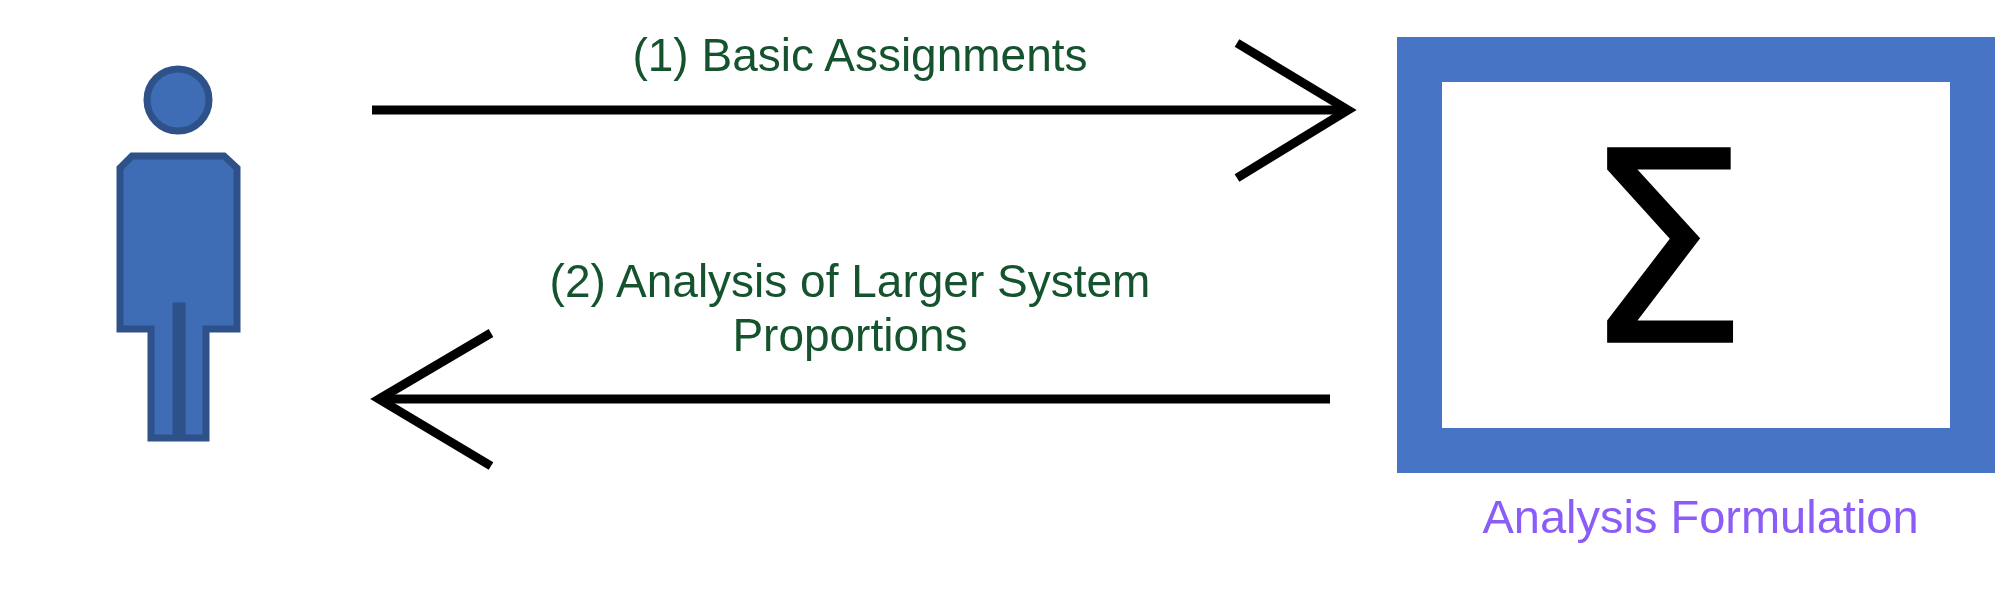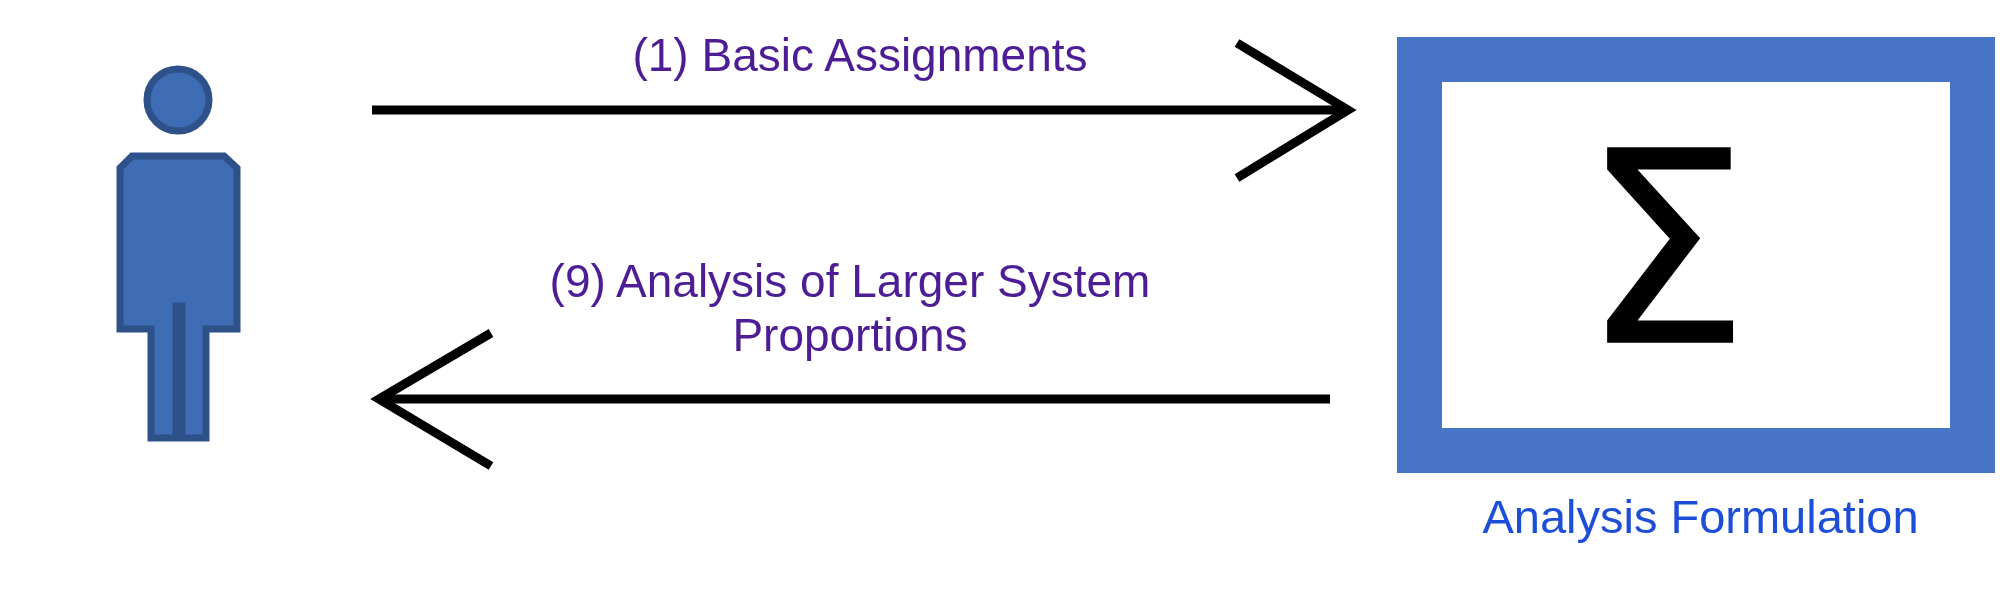--- a/index.html
+++ b/index.html
@@ -46,21 +46,21 @@
     position: absolute;
     left: 0;
     top: 0;
     width: 2004px;
     height: 597px;
     pointer-events: none;
   }
 
   .arrow-label {
     position: absolute;
-    color: #4c1d95;
+    color: #14532d;
     font-size: 46px;
     line-height: 1.18;
     text-align: center;
     font-family: "Liberation Sans", sans-serif;
     white-space: pre-line;
   }
   .arrow-label-1 {
     left: 370px;
     top: 28px;
     width: 980px;
@@ -103,21 +103,21 @@
   }
 
   .analysis-label {
     position: absolute;
     left: 1397px;
     top: 492px;
     width: 607px;
     text-align: center;
     font-size: 47px;
     line-height: 1.06;
-    color: #1d4ed8;
+    color: #8b5cf6;
     white-space: nowrap;
     font-family: "Liberation Sans", sans-serif;
   }
 </style>
 </head>
 <body>
 
 <div id="canvas">
 
   <div class="actor-wrap">
@@ -152,21 +152,21 @@
     </g>
 
     <g>
       <line x1="381" y1="399" x2="1330" y2="399" stroke="#000000" stroke-width="9"></line>
       <polyline points="491,333 379,399 491,466" fill="none" stroke="#000000" stroke-width="9" stroke-linecap="butt" stroke-linejoin="miter"></polyline>
     </g>
   </svg>
 
   <div class="arrow-label arrow-label-1">(1) Basic Assignments</div>
 
-  <div class="arrow-label arrow-label-2">(9) Analysis of Larger System
+  <div class="arrow-label arrow-label-2">(2) Analysis of Larger System
 Proportions</div>
 
   <div class="analysis-box">
     <div class="analysis-box-inner">
       <div class="sigma-glyph">Σ</div>
     </div>
   </div>
 
   <div class="analysis-label">Analysis Formulation</div>
 

